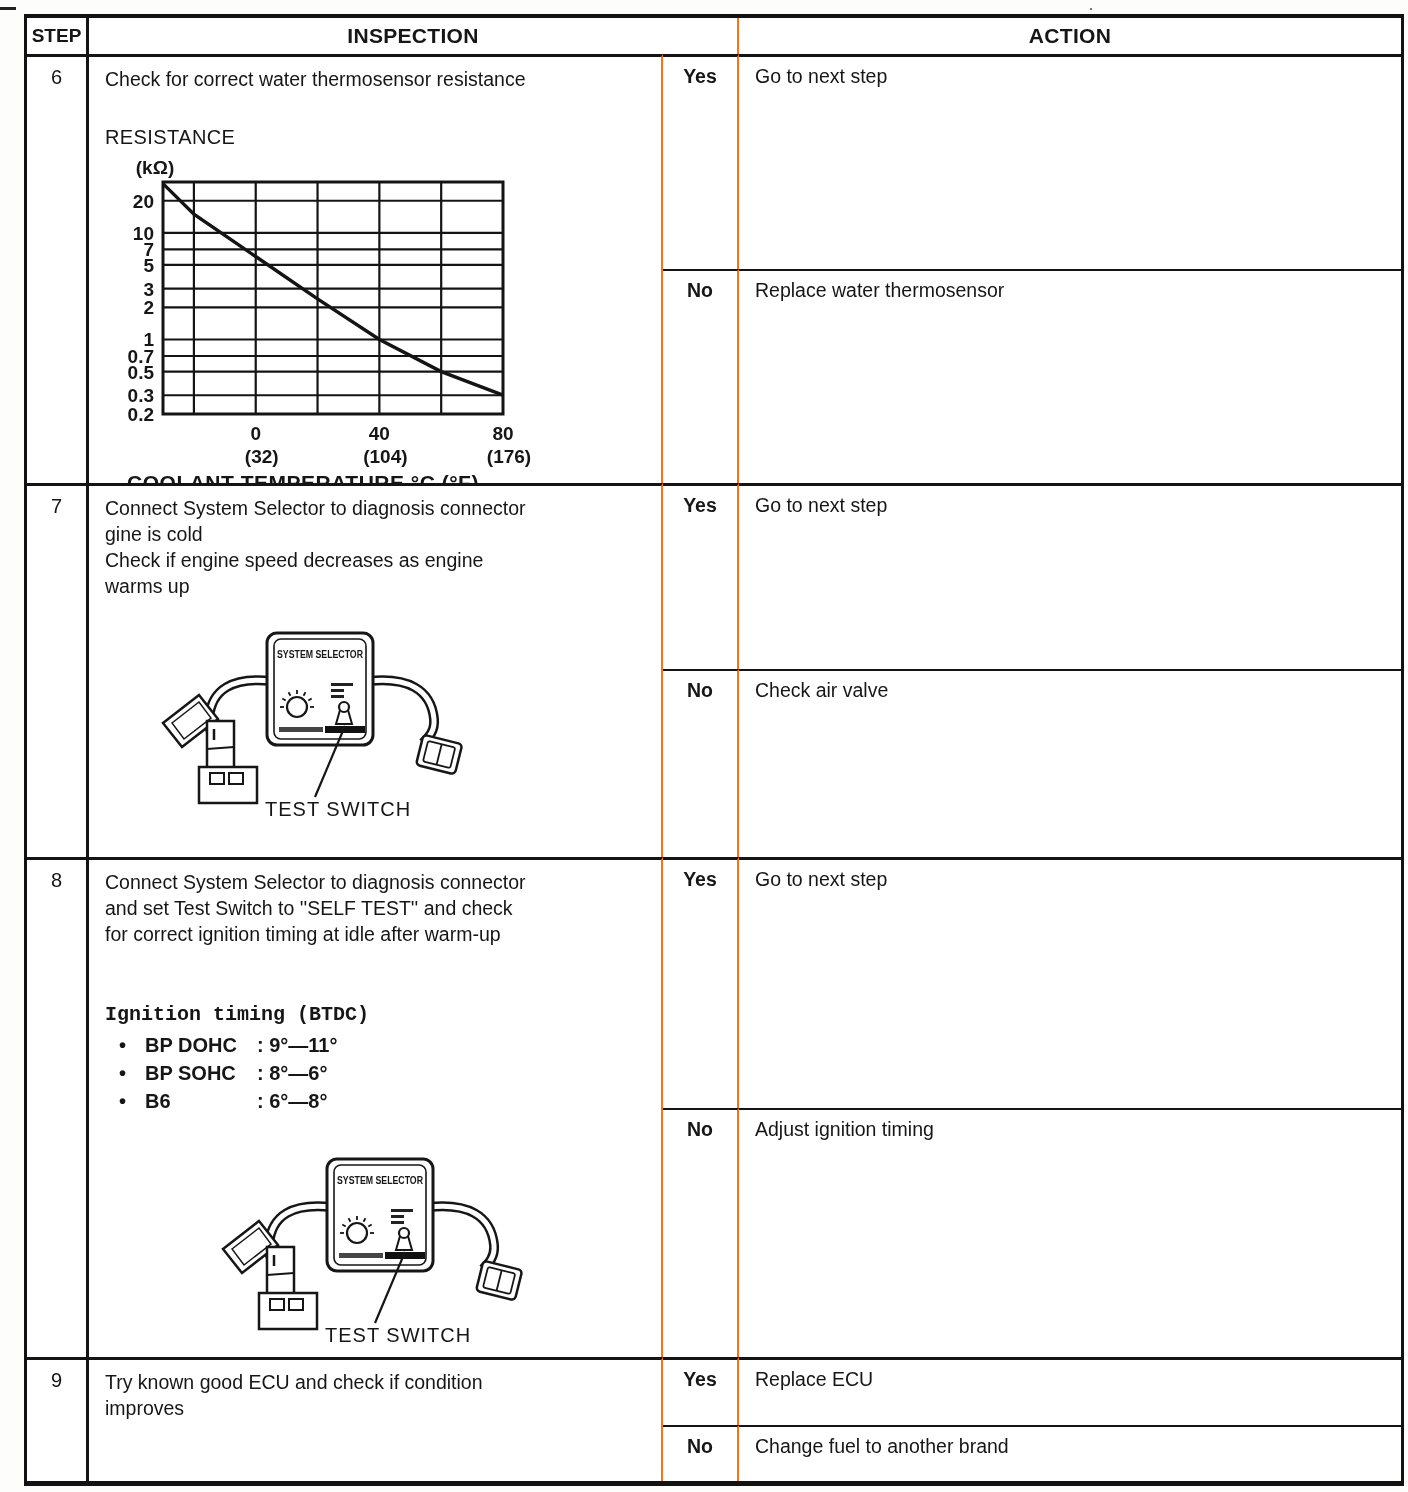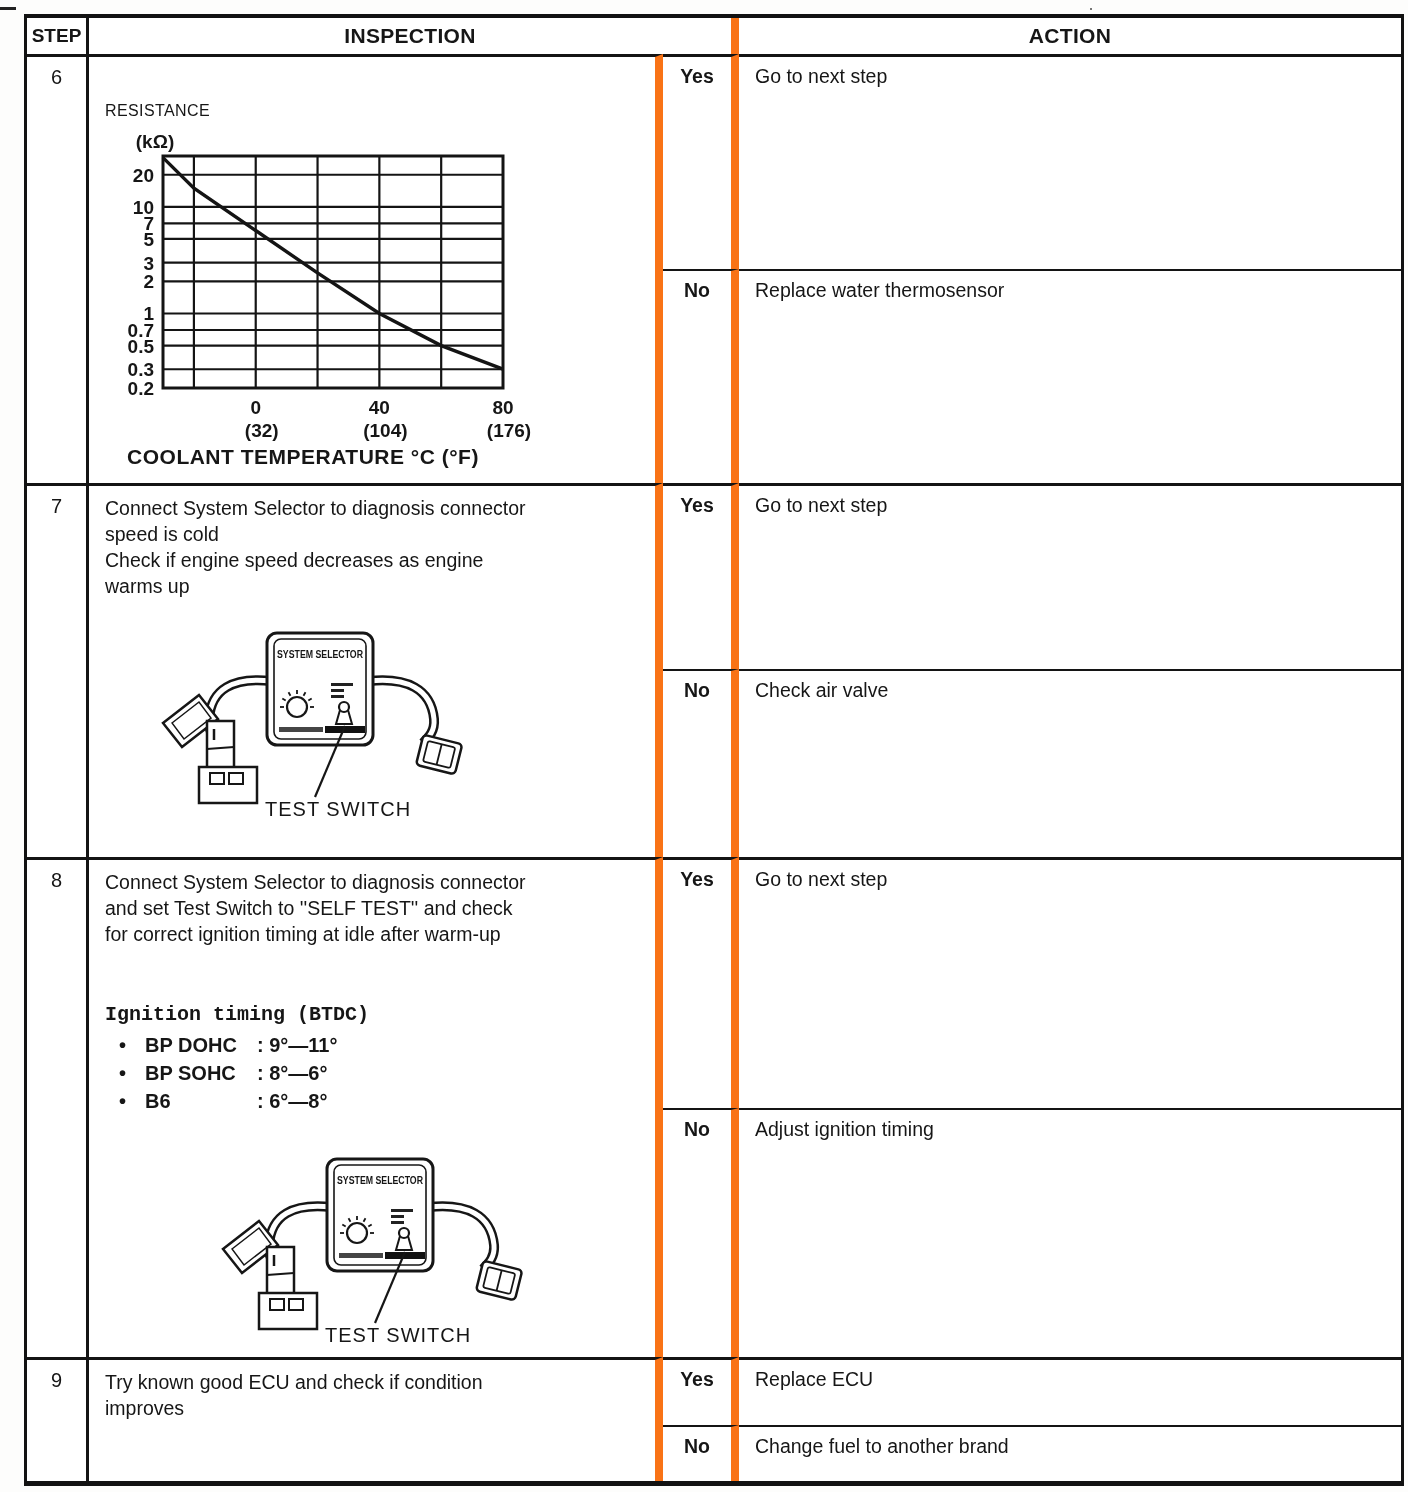--- a/index.html
+++ b/index.html
@@ -11,34 +11,34 @@
   .tbl{
     position:absolute;left:24px;top:14px;width:1380px;height:1472px;
     box-sizing:border-box;background:#fff;
     border:3px solid #121212;border-bottom-width:5px;border-top-width:4px;
     display:grid;
     grid-template-columns:62px 574px 76px 1fr;
     grid-template-rows:36px 215px 214px 186px 188px 251px 249px 68px 1fr;
   }
   .cell{box-sizing:border-box;overflow:hidden;}
   .br3{border-right:3px solid #141414;}
-  .br2{border-right:8px solid #f97316;}
+  .br2{border-right:2px solid #f97316;}
   .bt3{border-top:3px solid #141414;}
   .bt2{border-top:2px solid #141414;}
   .hdr{
     font-weight:bold;font-size:21px;letter-spacing:.3px;
     display:flex;align-items:center;justify-content:center;
   }
   .hdr-step{font-size:19px;letter-spacing:0;}
   .step-num{font-size:20px;text-align:center;padding-top:9px;}
   .insp{padding:9px 12px 0 16px;font-size:19.5px;line-height:26px;}
   .yn{font-size:19.5px;text-align:center;padding-top:8px;font-weight:bold;}
   .act{font-size:19.5px;padding:8px 8px 0 16px;}
   .line{white-space:pre;}
-  .res-label{margin-top:32px;font-size:16px;letter-spacing:.4px;}
+  .res-label{margin-top:32px;font-size:20px;letter-spacing:.4px;}
   .chart-wrap{margin:2px 0 0 -12px;}
   svg text{font-family:"Liberation Sans", sans-serif;fill:#161616;}
   .spec{margin-top:54px;font-weight:bold;font-size:20px;line-height:28px;}
   .spec-title{margin-bottom:2px;font-family:Liberation Mono, monospace;}
   .spec-item{display:flex;margin-left:14px;}
   .spec-bullet{width:26px;}
   .spec-name{width:112px;}
   .sel-wrap7{margin:28px 0 0 50px;}
   .sel-wrap8{margin:38px 0 0 110px;}
   .speck{position:absolute;background:#4a4a4a;border-radius:50%;width:3px;height:3px;}
@@ -59,20 +59,21 @@
 
 <div class="tbl">
 
   <div class="cell br3 hdr hdr-step" style="grid-row:1;grid-column:1;text-align:center;">STEP</div>
   <div class="cell br2 hdr" style="grid-row:1;grid-column:2 / span 2;">INSPECTION</div>
   <div class="cell hdr" style="grid-row:1;grid-column:4;">ACTION</div>
 
   <div class="cell br3 bt3 step-num" style="grid-row:2 / span 2;grid-column:1;">6</div>
 
   <div class="cell br2 bt3 insp" style="grid-row:2 / span 2;grid-column:2;">
+    <div class="line">Check for correct water thermosensor resistance</div>
     <div class="res-label">RESISTANCE</div>
     <div class="chart-wrap">
       <svg id="chart-svg" width="560" height="342" viewBox="0 0 560 342">
           <line x1="70" x2="410" y1="48.77364836190111" y2="48.77364836190111" stroke="#141414" stroke-width="2.2"></line>
           <text x="61" y="55.77364836190111" text-anchor="end" font-size="19" font-weight="600">20</text>
           <line x1="70" x2="410" y1="80.86741221643283" y2="80.86741221643283" stroke="#141414" stroke-width="2.2"></line>
           <text x="61" y="87.86741221643283" text-anchor="end" font-size="19" font-weight="600">10</text>
           <line x1="70" x2="410" y1="97.38200211110824" y2="97.38200211110824" stroke="#141414" stroke-width="2.2"></line>
           <text x="61" y="104.38200211110824" text-anchor="end" font-size="19" font-weight="600">7</text>
           <line x1="70" x2="410" y1="112.96117607096454" y2="112.96117607096454" stroke="#141414" stroke-width="2.2"></line>
@@ -112,21 +113,21 @@
 
   <div class="cell br2 bt3 yn" style="grid-row:2;grid-column:3;">Yes</div>
   <div class="cell bt3 act" style="grid-row:2;grid-column:4;">Go to next step</div>
   <div class="cell br2 bt2 yn" style="grid-row:3;grid-column:3;">No</div>
   <div class="cell bt2 act" style="grid-row:3;grid-column:4;">Replace water thermosensor</div>
 
   <div class="cell br3 bt3 step-num" style="grid-row:4 / span 2;grid-column:1;">7</div>
 
   <div class="cell br2 bt3 insp" style="grid-row:4 / span 2;grid-column:2;">
     <div class="line">Connect System Selector to diagnosis connector</div>
-    <div class="line">speed is cold</div>
+    <div class="line">gine is cold</div>
     <div class="line">Check if engine speed decreases as engine</div>
     <div class="line">warms up</div>
     <div class="sel-wrap7">
       <svg width="320" height="200" viewBox="0 0 320 200">
         <path d="M116,54 C78,50 56,62 54,92 C53,104 58,108 63,114" fill="none" stroke="#161616" stroke-width="10"></path>
         <path d="M116,54 C78,50 56,62 54,92 C53,104 58,108 63,114" fill="none" stroke="#fff" stroke-width="5"></path>
         <path d="M214,54 C252,50 276,62 279,92 C280,104 274,110 268,116" fill="none" stroke="#161616" stroke-width="10"></path>
         <path d="M214,54 C252,50 276,62 279,92 C280,104 274,110 268,116" fill="none" stroke="#fff" stroke-width="5"></path>
         <polygon points="8,96 44,68 63,92 27,120" fill="#fff" stroke="#161616" stroke-width="2.5"></polygon>
         <polygon points="17,96 44,75 56,91 29,112" fill="none" stroke="#161616" stroke-width="1.5"></polygon>

